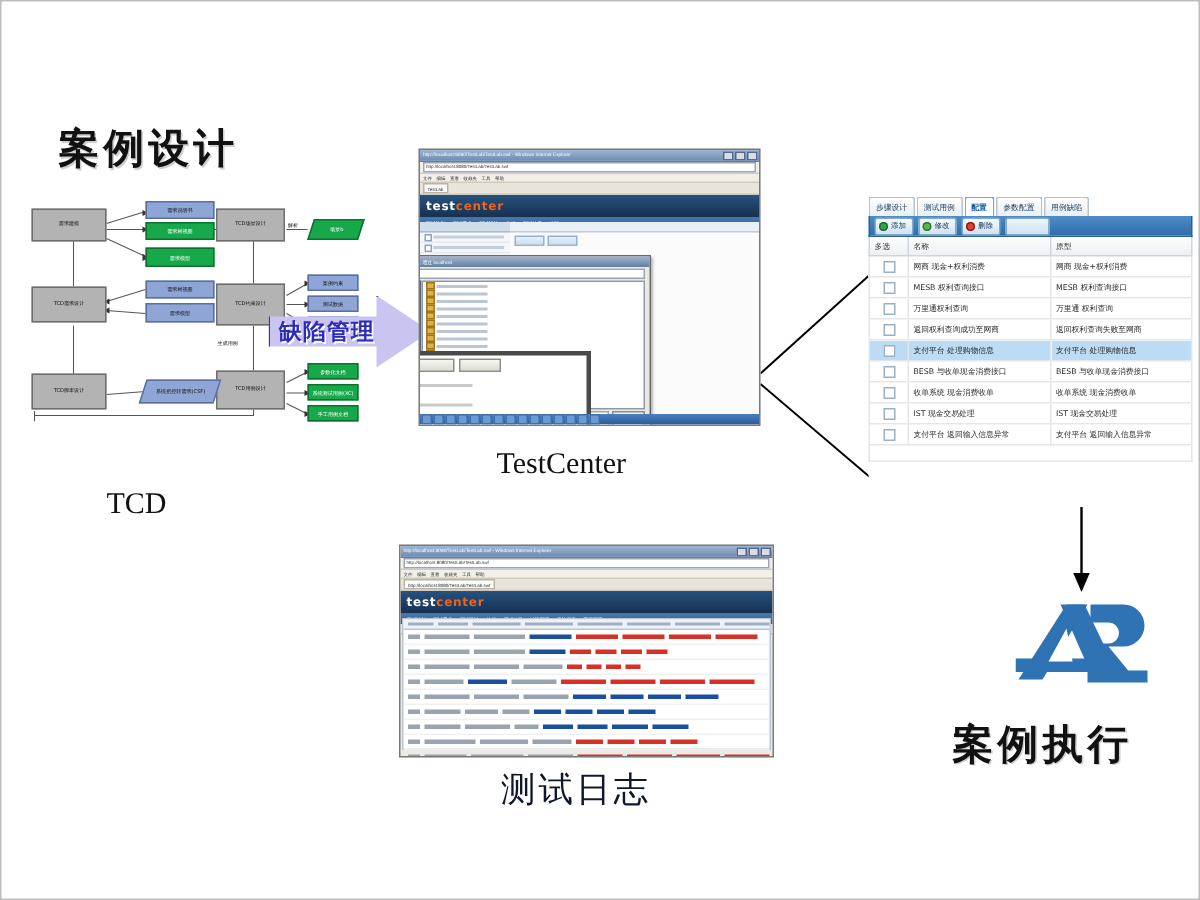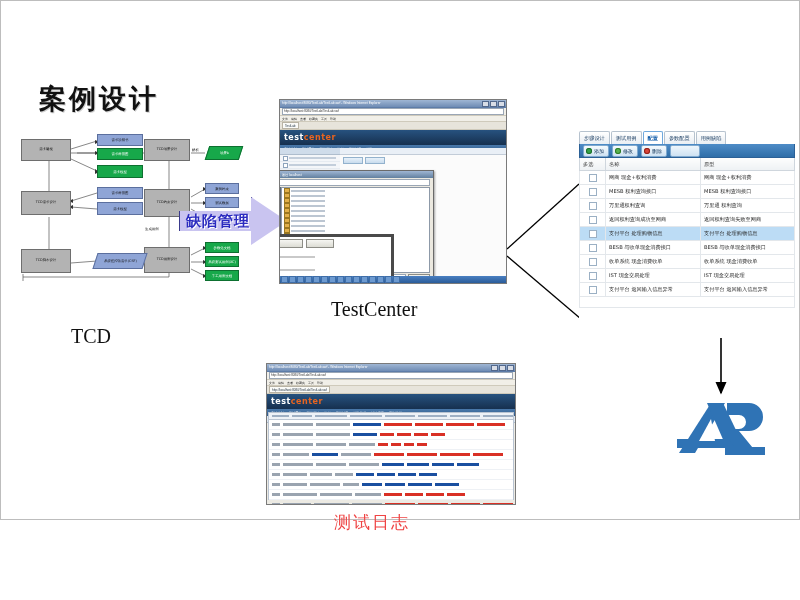--- a/index.html
+++ b/index.html
@@ -1,38 +1,38 @@
 <!DOCTYPE html>
 <html><head>
 <meta charset="utf-8">
 <style>
   html,body{margin:0;padding:0;}
   body{
     width:800px;height:600px;overflow:hidden;
     background:#ffffff;
     font-family:"Liberation Sans","DejaVu Sans",sans-serif;
   }
-  #page{position:relative;width:800px;height:520px;border:1px solid #bdbdbd;box-sizing:border-box;background:#fff;}
+  #page{position:relative;width:800px;height:600px;border:1px solid #bdbdbd;box-sizing:border-box;background:#fff;}
 
   .hdr{
     position:absolute;
     font-family:"Liberation Serif","DejaVu Serif",serif;
     font-size:27px;font-weight:700;color:#111;
     letter-spacing:3px;white-space:nowrap;
     text-shadow:1px 1px 0 #cfcfcf;
   }
   .cap{
     position:absolute;
     font-family:"Liberation Serif","DejaVu Serif",serif;
     font-size:20px;color:#111;white-space:nowrap;
   }
   .capcn{
     position:absolute;
     font-family:Liberation Mono, monospace;
-    font-size:17px;color:#ef4444;white-space:nowrap;letter-spacing:2px;
+    font-size:23px;color:#0f172a;white-space:nowrap;letter-spacing:2px;
   }
 
   
   #tcd{position:absolute;left:8px;top:130px;width:230px;height:150px;}
   #tcd svg{position:absolute;left:0;top:0;}
   .fcbox{
     position:absolute;box-sizing:border-box;
     background:#b3b3b3;border:1px solid #6e6e6e;
     font-size:3.4px;color:#111;line-height:1.1;
     display:flex;align-items:center;justify-content:center;text-align:center;
@@ -193,20 +193,21 @@
     </defs>
 
     <line x1="506" y1="248" x2="578" y2="183" stroke="#000" stroke-width="1.3"></line>
 
     <line x1="506" y1="255" x2="580" y2="318" stroke="#000" stroke-width="1.3"></line>
 
     <line x1="720" y1="337" x2="720" y2="392" stroke="#000" stroke-width="1.6" marker-end="url(#ah)"></line>
   </svg>
 
   <div class="hdr" style="left:38px;top:80px;">案例设计</div>
+  <div class="hdr" style="left:634px;top:477px;">案例执行</div>
 
   <div id="tcd">
     <svg width="230" height="150">
       <g stroke="#555" stroke-width="0.7" fill="none">
         <path d="M40,26 L40,60"></path>
           <path d="M40,86 L40,120"></path>
         <path d="M14,143 L14,150"></path>
         <path d="M62,18 L88,10"></path>
           <path d="M62,22 L88,22"></path>
           <path d="M62,28 L88,40"></path>

